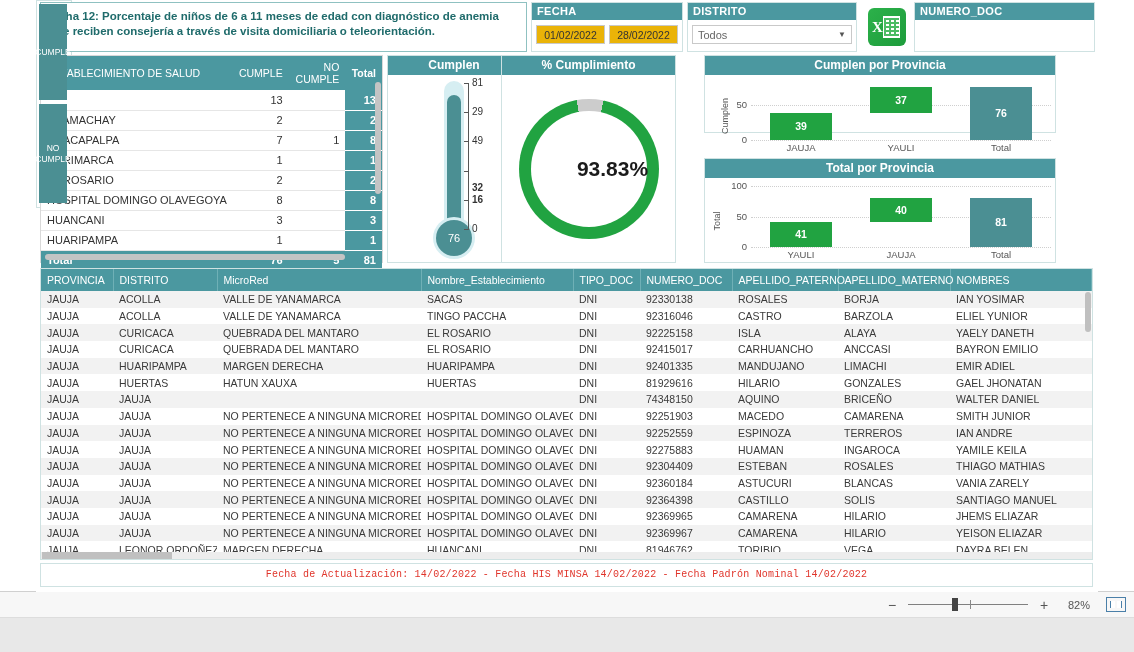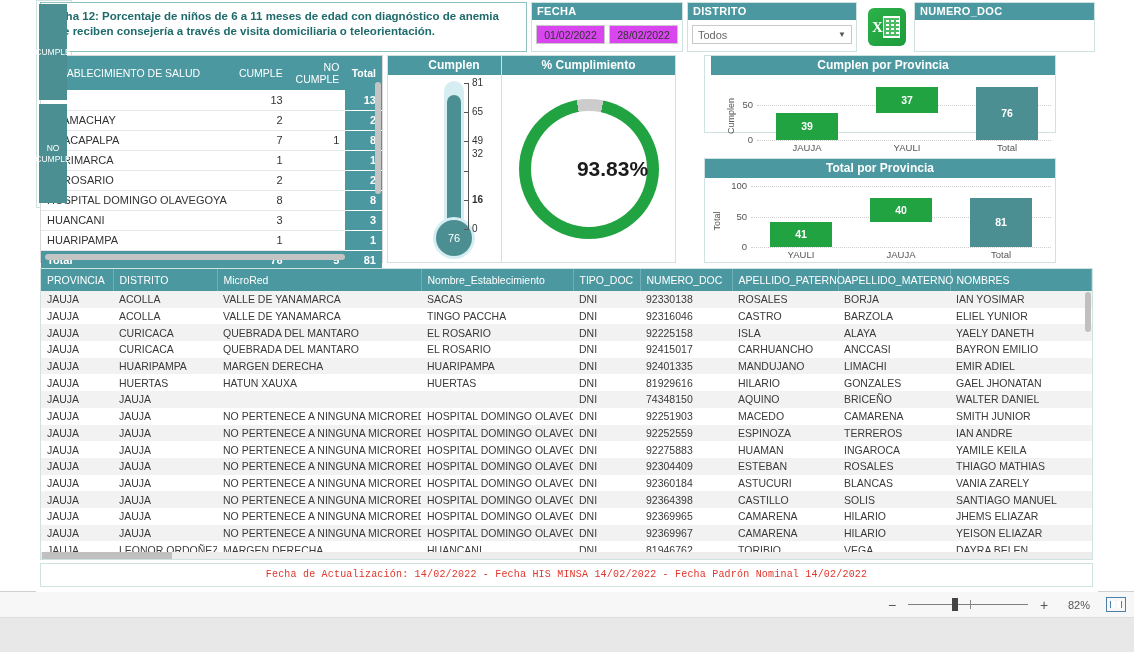--- a/index.html
+++ b/index.html
@@ -55,21 +55,21 @@
     letter-spacing: .3px;
     padding: 2px 5px;
     height: 17px;
     line-height: 13px;
   }
   #fecha-slicer { left: 495px; top: 2px; width: 152px; height: 50px; }
   .fecha-inputs { display: flex; padding: 5px 4px 0 4px; gap: 4px; }
   .fecha-inputs .fi {
     flex: 1;
     border: 1px solid #c9c9c9;
-    background: #d946ef;
+    background: #eab308;
     font-size: 10.5px;
     color: #333;
     text-align: center;
     padding: 2px 0;
     height: 19px;
     line-height: 15px;
   }
   #distrito-slicer { left: 651px; top: 2px; width: 170px; height: 50px; }
   .dd {
     margin: 5px 4px 0 4px;
@@ -267,21 +267,21 @@
     left: 12px; top: 12px; right: 12px; bottom: 12px;
     background: #ffffff;
     border-radius: 50%;
   }
   .ring-val {
     position: relative; z-index: 2;
     font-size: 21px; font-weight: bold; color: #1b1b1b; margin-left: 48px;
   }
 
   
-  #wf1 { left: 668px; top: 55px; width: 352px; height: 78px; padding-left: 6px; }
+  #wf1 { left: 668px; top: 55px; width: 352px; height: 78px; }
   #wf2 { left: 668px; top: 158px; width: 352px; height: 105px; }
   .wf-body { position: relative; height: 81px; }
   #wf2 .wf-body { height: 85px; }
   .ylabel {
     position: absolute; left: 2px; top: 50%;
     transform: translateY(-50%) rotate(-90deg);
     transform-origin: center;
     font-size: 9px; color: #555;
     white-space: nowrap;
   }
@@ -555,25 +555,25 @@
       <div class="thermo-body">
         <div class="tube-bg"></div>
         <div class="tube-fill" style="height: 129.481px; top: 19.5185px;"></div>
         <div class="bulb-outer"></div>
         <div class="bulb">76</div>
         <div class="axis-line"></div>
         <div id="thermo-ticks">
               <div class="tick" style="top: 8px;"></div>
               <div class="tick-lbl" style="top: 8px;">81</div>
               <div class="tick" style="top: 37.2px;"></div>
-              <div class="tick-lbl" style="top: 37.2px;">65</div>
+              <div class="tick-lbl" style="top: 37.2px;">29</div>
               <div class="tick" style="top: 66.4px;"></div>
               <div class="tick-lbl" style="top: 66.4px;">49</div>
               <div class="tick" style="top: 95.6px;"></div>
-              <div class="tick-lbl" style="top: 79px;">32</div>
+              <div class="tick-lbl" style="top: 113px; font-weight: bold;">32</div>
               <div class="tick" style="top: 124.8px;"></div>
               <div class="tick-lbl" style="top: 124.8px; font-weight: bold;">16</div>
               <div class="tick" style="top: 154px;"></div>
               <div class="tick-lbl" style="top: 154px;">0</div>
             </div>
       </div>
     </div>
 
     <div class="card" id="donut">
       <div class="card-head">% Cumplimiento</div>

